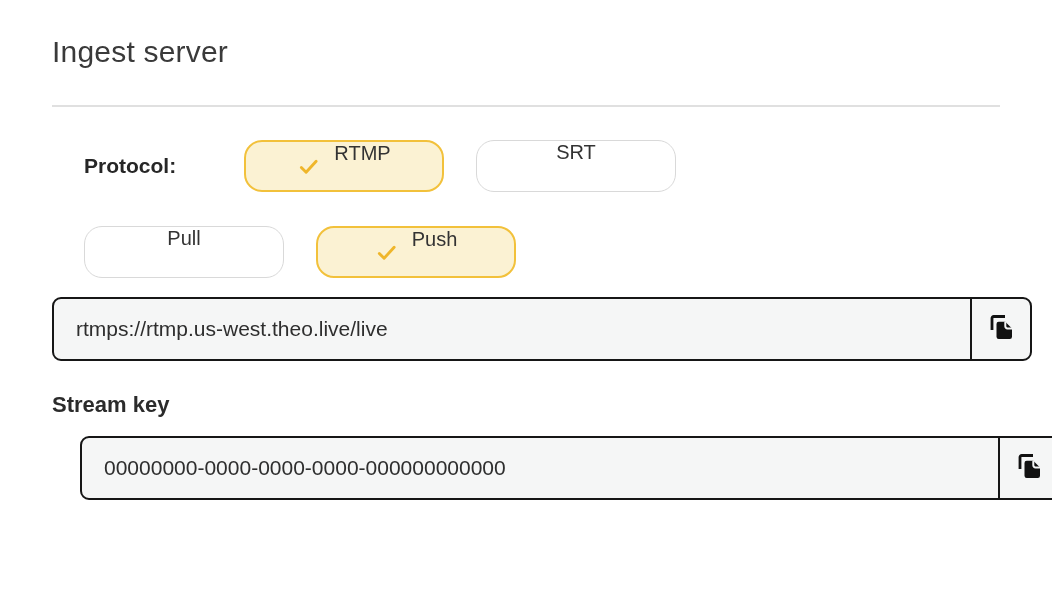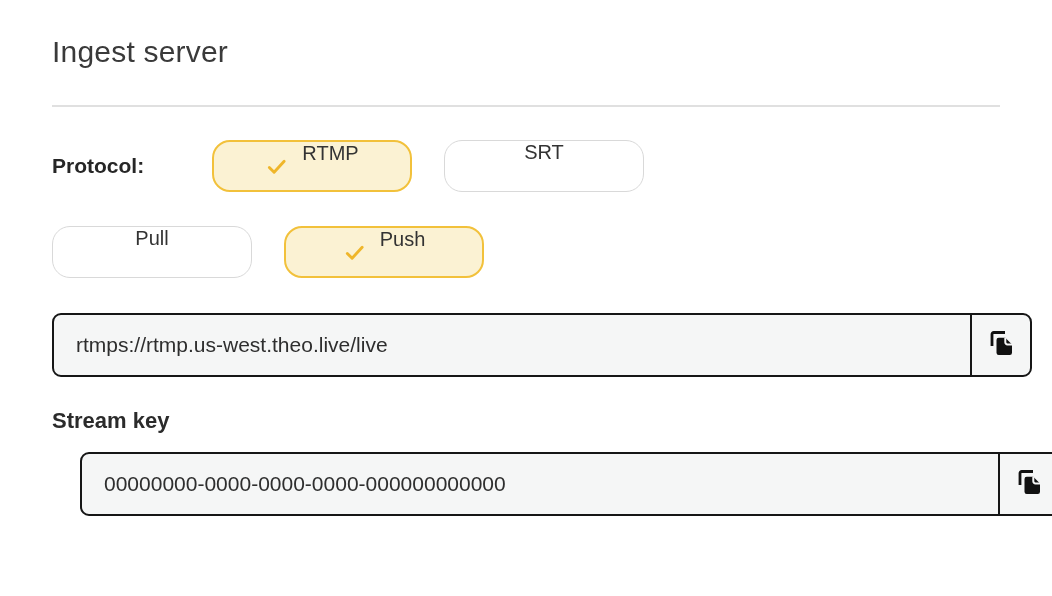--- a/index.html
+++ b/index.html
@@ -11,21 +11,21 @@
     overflow:hidden;
   }
   .page-title {
     padding-top:33px;
     font-size:30px; line-height:38px; font-weight:400;
     color:#3a3a3a; letter-spacing:.2px;
   }
   .divider {
     margin-top:34px; height:2px; background:#e0e0e0; border:none;
   }
-  .form-row { display:flex; align-items:center; }
+  .form-row { display:flex; align-items:center;margin-left:32px; }
   .form-row.protocol { margin-top:33px; }
   .form-row.type { margin-top:34px; }
   .row-label {
     width:160px; font-size:21px; font-weight:700; color:#262626;
   }
   .toggle-group { display:flex; gap:32px; }
   .toggle {
     width:200px; height:52px; border-radius:18px;
     display:flex; justify-content:center; gap:14px;
     font-size:20px; color:#333333; cursor:pointer;
@@ -35,21 +35,21 @@
   .toggle.selected {
     background:#fbf2d3; border:2px solid #f2c13b;
   }
   .check-icon { display:flex; align-items:center; }
   .field-label {
     margin-top:31px; font-size:22px; line-height:27px;
     font-weight:700; color:#2b2b2b;
   }
   .field-label.streamkey { margin-top:30px; }
   .input-wrap {
-    margin-top:35px; height:64px; width:980px;
+    margin-top:19px; height:64px; width:980px;
     border:2px solid #161616; border-radius:9px;
     background:#f5f6f6; display:flex; align-items:stretch;
     overflow:hidden;
   }
   .input-wrap.streamkey { margin-top:18px;margin-left:28px; }
   .text-input {
     flex:1; border:none; background:transparent; outline:none;
     padding:0 20px 0 22px; font-size:21px; color:#2e2e2e;
     font-family:inherit;
   }

